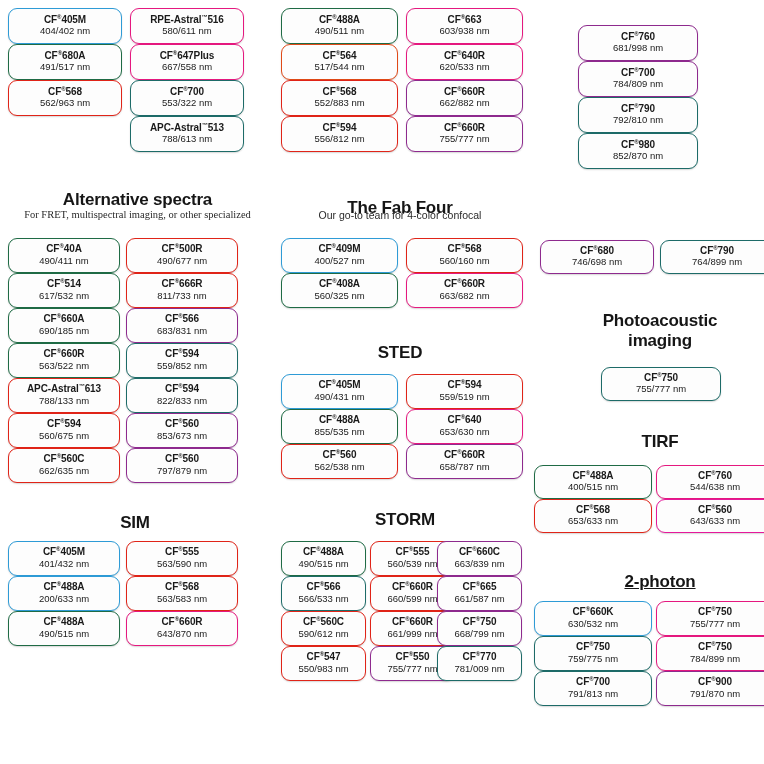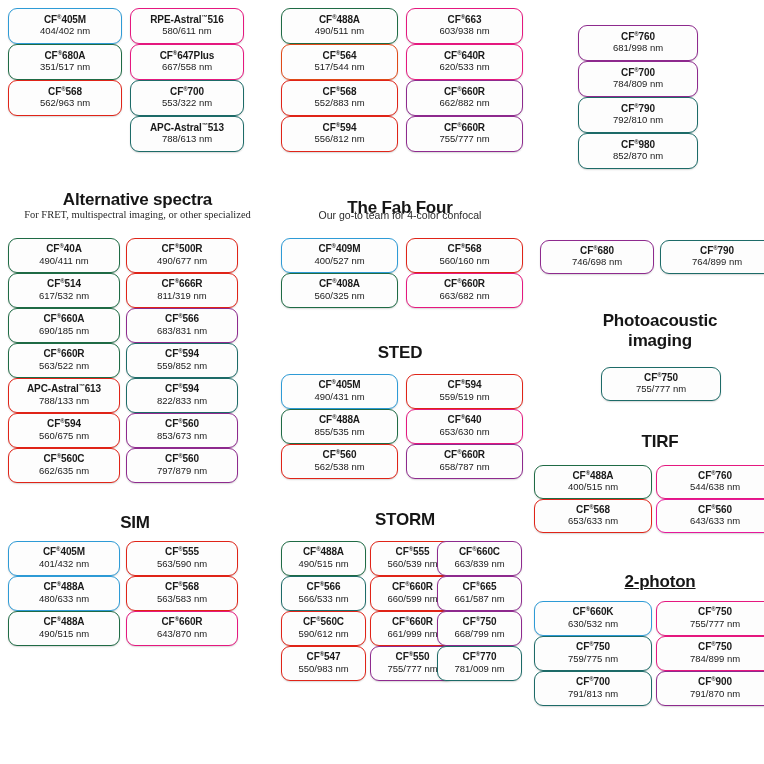--- a/index.html
+++ b/index.html
@@ -94,21 +94,21 @@
 
 <div class="sec-title" style="left:580px;top:572px;width:160px;text-decoration:underline;">2-photon</div>
 
 <div id="chip-layer">
     <div class="chip" style="left: 8px; top: 8px; width: 114px; height: 36px; border-color: rgb(46, 155, 214);">
       <div class="nm">CF<sup>®</sup><span>405M</span></div>
       <div class="sp">404/402 nm</div>
     </div>
     <div class="chip" style="left: 8px; top: 44px; width: 114px; height: 36px; border-color: rgb(31, 107, 69);">
       <div class="nm">CF<sup>®</sup><span>680A</span></div>
-      <div class="sp">351/517 nm</div>
+      <div class="sp">491/517 nm</div>
     </div>
     <div class="chip" style="left: 8px; top: 80px; width: 114px; height: 36px; border-color: rgb(224, 36, 24);">
       <div class="nm">CF<sup>®</sup><span>568</span></div>
       <div class="sp">562/963 nm</div>
     </div>
     <div class="chip" style="left: 130px; top: 8px; width: 114px; height: 36px; border-color: rgb(229, 24, 127);">
       <div class="nm">RPE-Astral<sup>™</sup><span>516</span></div>
       <div class="sp">580/611 nm</div>
     </div>
     <div class="chip" style="left: 130px; top: 44px; width: 114px; height: 36px; border-color: rgb(229, 24, 127);">
@@ -198,21 +198,21 @@
     <div class="chip" style="left: 8px; top: 448px; width: 112px; height: 35px; border-color: rgb(224, 36, 24);">
       <div class="nm">CF<sup>®</sup><span>560C</span></div>
       <div class="sp">662/635 nm</div>
     </div>
     <div class="chip" style="left: 126px; top: 238px; width: 112px; height: 35px; border-color: rgb(224, 36, 24);">
       <div class="nm">CF<sup>®</sup><span>500R</span></div>
       <div class="sp">490/677 nm</div>
     </div>
     <div class="chip" style="left: 126px; top: 273px; width: 112px; height: 35px; border-color: rgb(224, 36, 24);">
       <div class="nm">CF<sup>®</sup><span>666R</span></div>
-      <div class="sp">811/319 nm</div>
+      <div class="sp">811/733 nm</div>
     </div>
     <div class="chip" style="left: 126px; top: 308px; width: 112px; height: 35px; border-color: rgb(142, 42, 142);">
       <div class="nm">CF<sup>®</sup><span>566</span></div>
       <div class="sp">683/831 nm</div>
     </div>
     <div class="chip" style="left: 126px; top: 343px; width: 112px; height: 35px; border-color: rgb(29, 107, 104);">
       <div class="nm">CF<sup>®</sup><span>594</span></div>
       <div class="sp">559/852 nm</div>
     </div>
     <div class="chip" style="left: 126px; top: 378px; width: 112px; height: 35px; border-color: rgb(29, 107, 104);">
@@ -294,21 +294,21 @@
     <div class="chip" style="left: 656px; top: 499px; width: 118px; height: 34px; border-color: rgb(229, 24, 155);">
       <div class="nm">CF<sup>®</sup><span>560</span></div>
       <div class="sp">643/633 nm</div>
     </div>
     <div class="chip" style="left: 8px; top: 541px; width: 112px; height: 35px; border-color: rgb(46, 155, 214);">
       <div class="nm">CF<sup>®</sup><span>405M</span></div>
       <div class="sp">401/432 nm</div>
     </div>
     <div class="chip" style="left: 8px; top: 576px; width: 112px; height: 35px; border-color: rgb(46, 155, 214);">
       <div class="nm">CF<sup>®</sup><span>488A</span></div>
-      <div class="sp">480/633 nm</div>
+      <div class="sp">200/633 nm</div>
     </div>
     <div class="chip" style="left: 8px; top: 611px; width: 112px; height: 35px; border-color: rgb(31, 107, 69);">
       <div class="nm">CF<sup>®</sup><span>488A</span></div>
       <div class="sp">490/515 nm</div>
     </div>
     <div class="chip" style="left: 126px; top: 541px; width: 112px; height: 35px; border-color: rgb(224, 36, 24);">
       <div class="nm">CF<sup>®</sup><span>555</span></div>
       <div class="sp">563/590 nm</div>
     </div>
     <div class="chip" style="left: 126px; top: 576px; width: 112px; height: 35px; border-color: rgb(224, 36, 24);">

